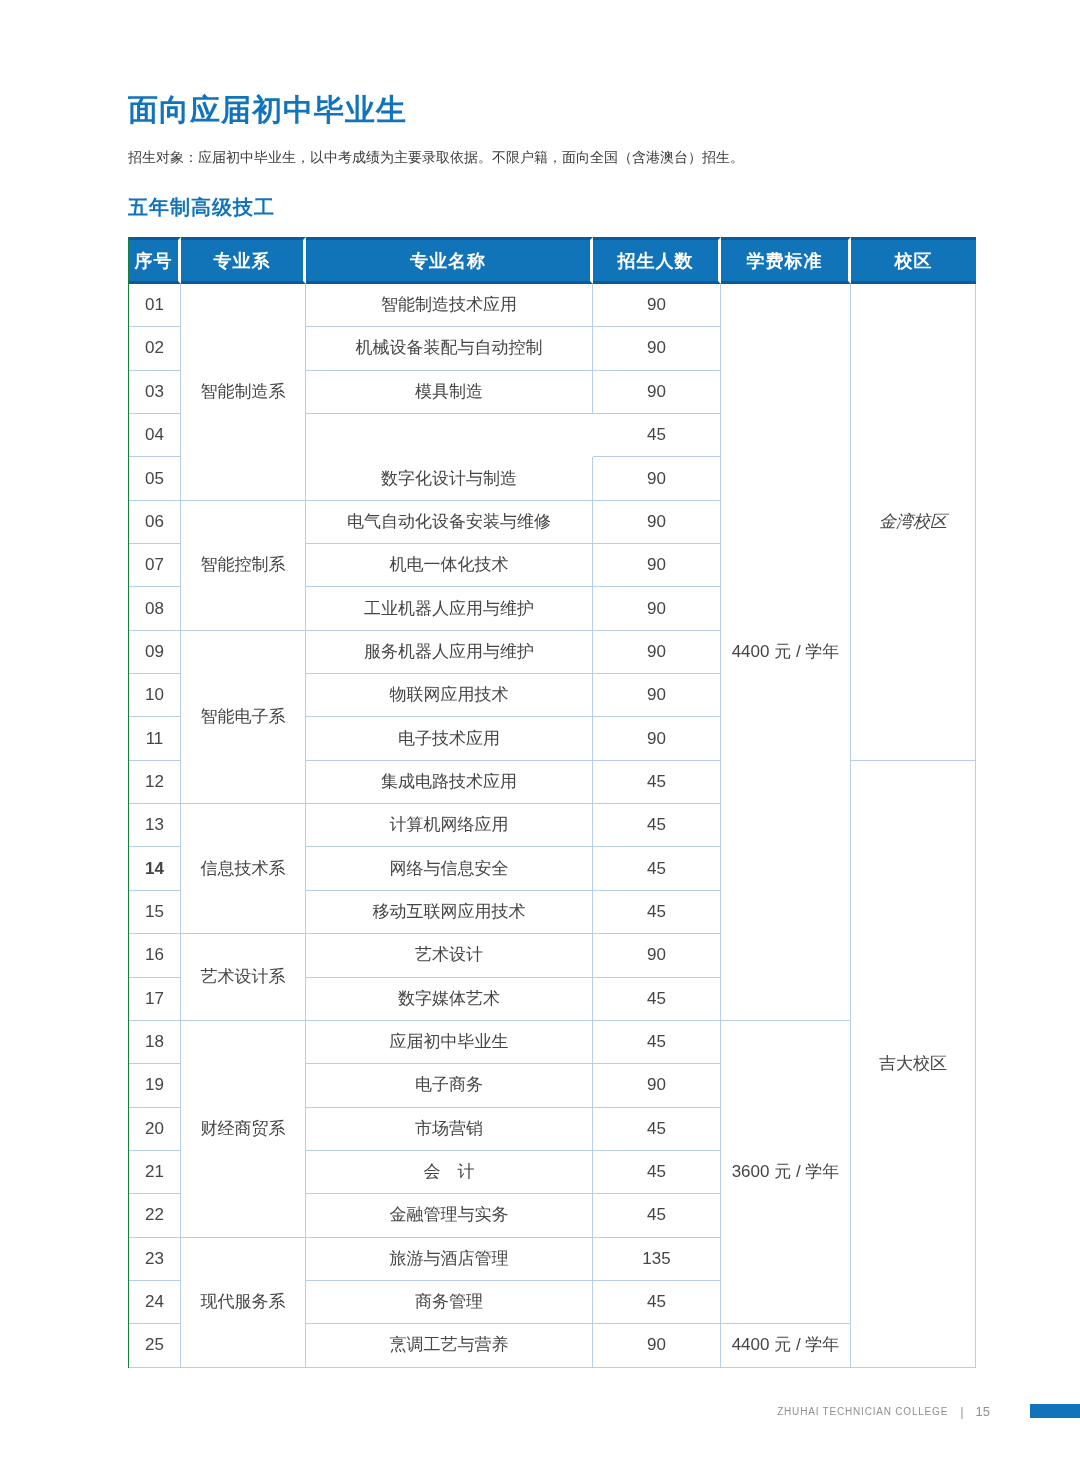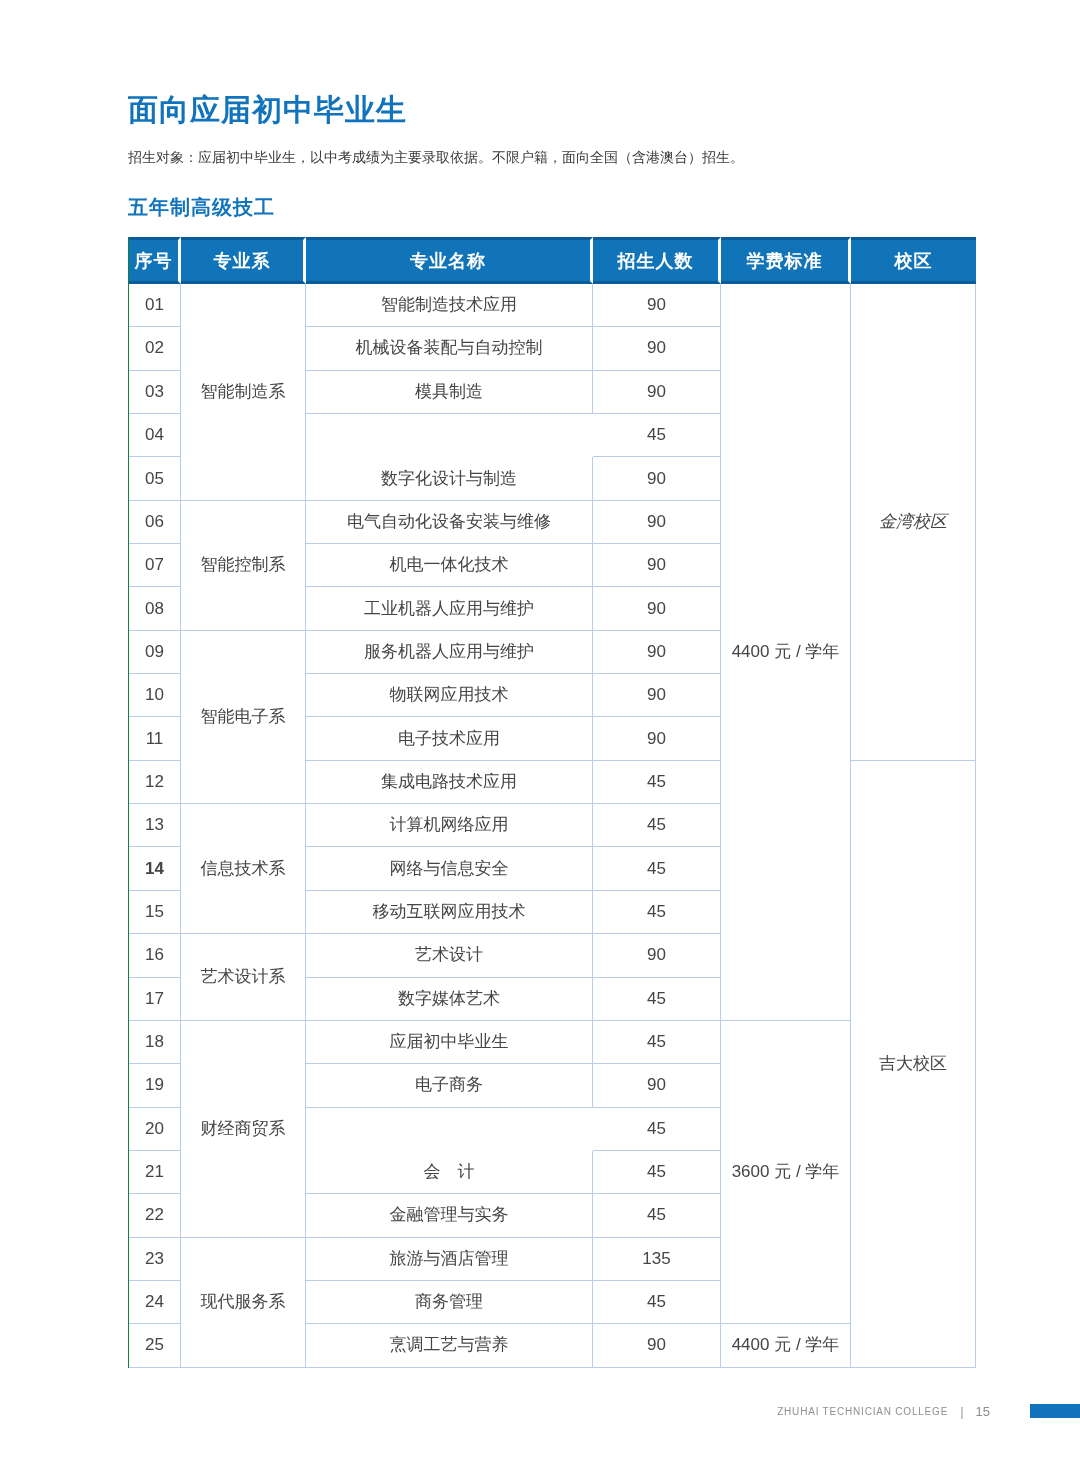--- a/index.html
+++ b/index.html
@@ -180,20 +180,21 @@
       <div class="cell" style="grid-area: 18 / 1 / span 1;">17</div>
       <div class="cell" style="grid-area: 18 / 3 / span 1;">数字媒体艺术</div>
       <div class="cell" style="grid-area: 18 / 4 / span 1;">45</div>
       <div class="cell" style="grid-area: 19 / 1 / span 1;">18</div>
       <div class="cell" style="grid-area: 19 / 3 / span 1;">应届初中毕业生</div>
       <div class="cell" style="grid-area: 19 / 4 / span 1;">45</div>
       <div class="cell" style="grid-area: 20 / 1 / span 1;">19</div>
       <div class="cell" style="grid-area: 20 / 3 / span 1;">电子商务</div>
       <div class="cell" style="grid-area: 20 / 4 / span 1;">90</div>
       <div class="cell" style="grid-area: 21 / 1 / span 1;">20</div>
+      <div class="cell" style="grid-area: 21 / 3 / span 1;">市场营销</div>
       <div class="cell" style="grid-area: 21 / 4 / span 1;">45</div>
       <div class="cell" style="grid-area: 22 / 1 / span 1;">21</div>
       <div class="cell" style="grid-area: 22 / 3 / span 1;">会　计</div>
       <div class="cell" style="grid-area: 22 / 4 / span 1;">45</div>
       <div class="cell" style="grid-area: 23 / 1 / span 1;">22</div>
       <div class="cell" style="grid-area: 23 / 3 / span 1;">金融管理与实务</div>
       <div class="cell" style="grid-area: 23 / 4 / span 1;">45</div>
       <div class="cell" style="grid-area: 24 / 1 / span 1;">23</div>
       <div class="cell" style="grid-area: 24 / 3 / span 1;">旅游与酒店管理</div>
       <div class="cell" style="grid-area: 24 / 4 / span 1;">135</div>

